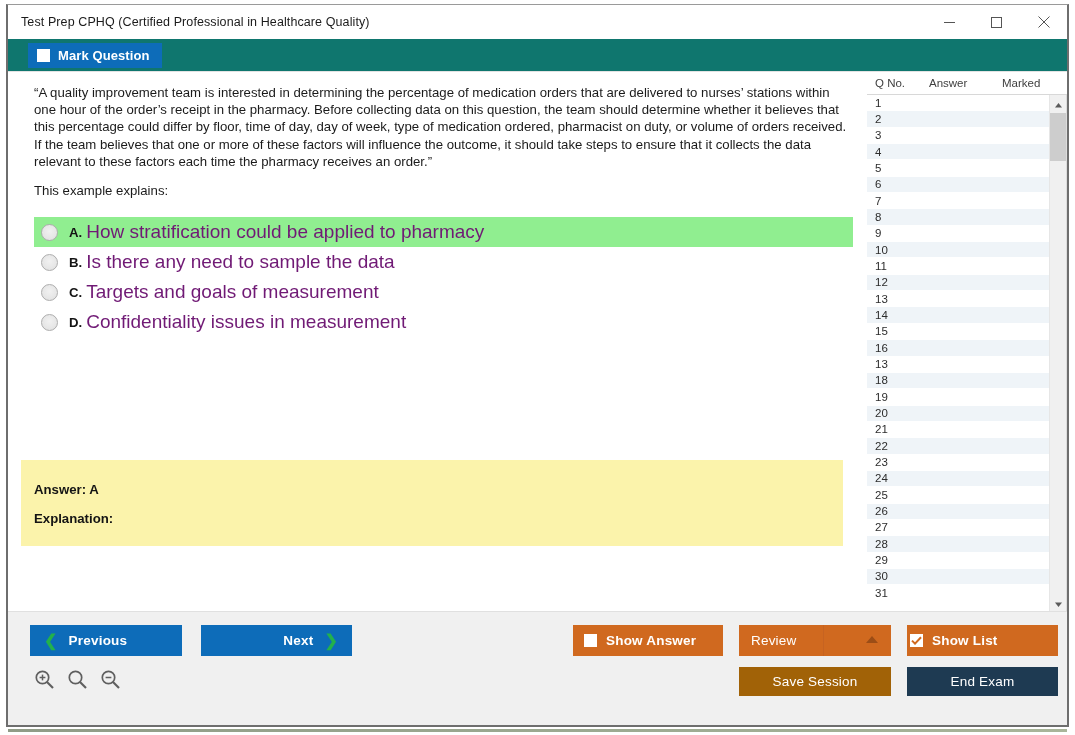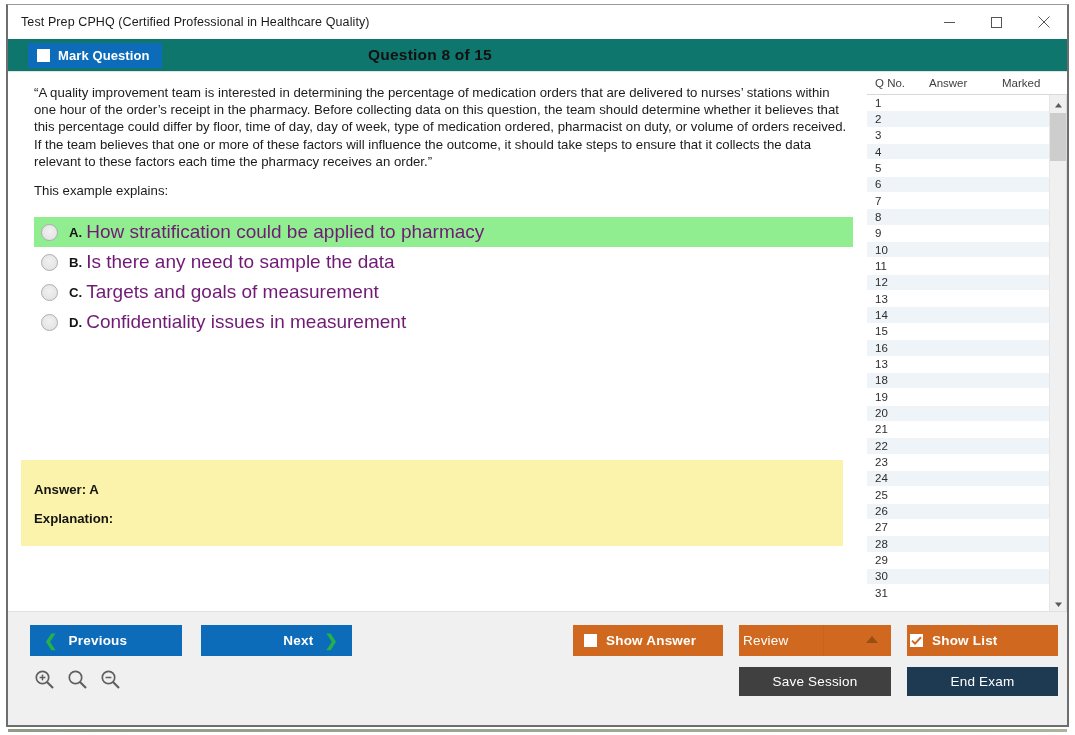--- a/index.html
+++ b/index.html
@@ -279,21 +279,21 @@
     padding-left: 11px;
     text-align: center;
   }
   #show-answer-checkbox {
     width: 13px; height: 13px; background: #ffffff;
     margin-right: 9px; flex: none;
   }
   #review-dropdown {
     left: 731px; top: 13px; width: 152px; height: 31px;
     background: #d0691f;
-    padding-left: 4px;
+    padding-left: 12px;
     font-weight: normal;
     font-size: 13.5px;
   }
   #review-arrow {
     position: absolute;
     right: 13px; top: 11px;
     width: 0; height: 0;
     border-left: 6px solid transparent;
     border-right: 6px solid transparent;
     border-bottom: 7px solid #9c4d16;
@@ -310,21 +310,21 @@
   }
   #show-list-checkbox {
     width: 13px; height: 13px; background: #ffffff;
     margin-right: 9px; flex: none;
     display: flex; align-items: center; justify-content: center;
   }
   #show-list-checkbox svg { display:block; }
 
   #save-session-button {
     left: 731px; top: 55px; width: 152px; height: 29px;
-    background: #404040;
+    background: #a16207;
     justify-content: center;
     font-weight: normal; font-size: 13.5px;
   }
   #end-exam-button {
     left: 899px; top: 55px; width: 151px; height: 29px;
     background: #1e3a52;
     justify-content: center;
     font-weight: normal; font-size: 13.5px;
   }
 
@@ -374,21 +374,20 @@
         </span>
       </div>
     </div>
   </div>
 
   <div id="toolbar">
     <div id="mark-question-button">
       <span id="mark-question-checkbox"></span>
       <span>Mark Question</span>
     </div>
-    <div id="question-counter">Question 8 of 15</div>
   </div>
 
   <div id="body-split">
 
     <div id="question-pane">
       <div id="question-text">“A quality improvement team is interested in determining the percentage of medication orders that are delivered to nurses’ stations within one hour of the order’s receipt in the pharmacy. Before collecting data on this question, the team should determine whether it believes that this percentage could differ by floor, time of day, day of week, type of medication ordered, pharmacist on duty, or volume of orders received. If the team believes that one or more of these factors will influence the outcome, it should take steps to ensure that it collects the data relevant to these factors each time the pharmacy receives an order.”</div>
       <div id="example-lead">This example explains:</div>
 
       <div id="options-list">
           <div class="option-row correct">

